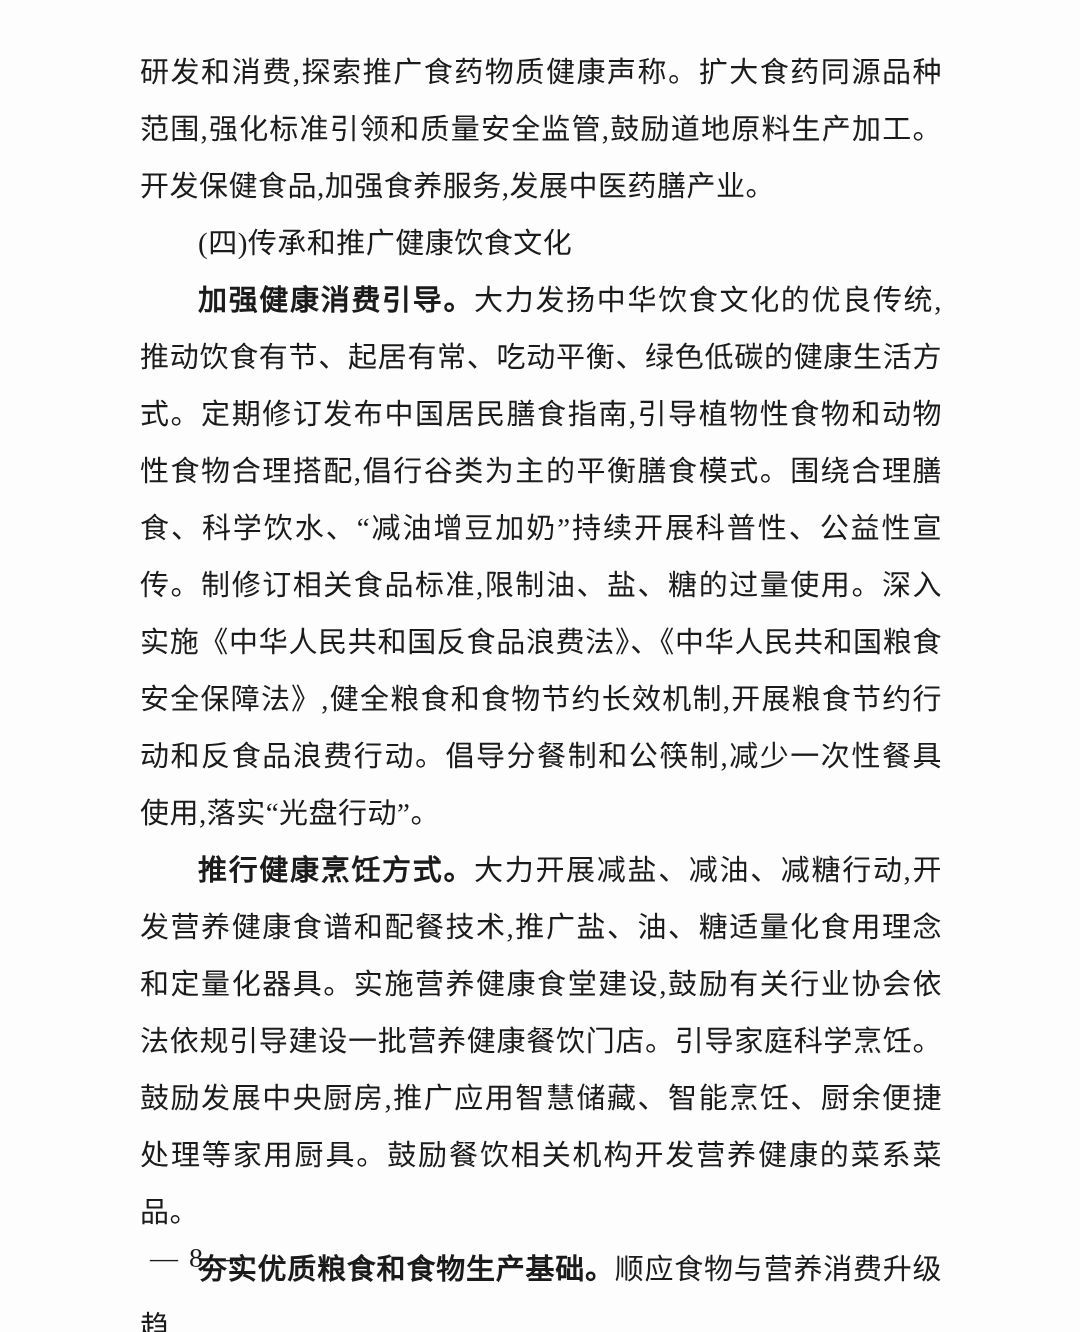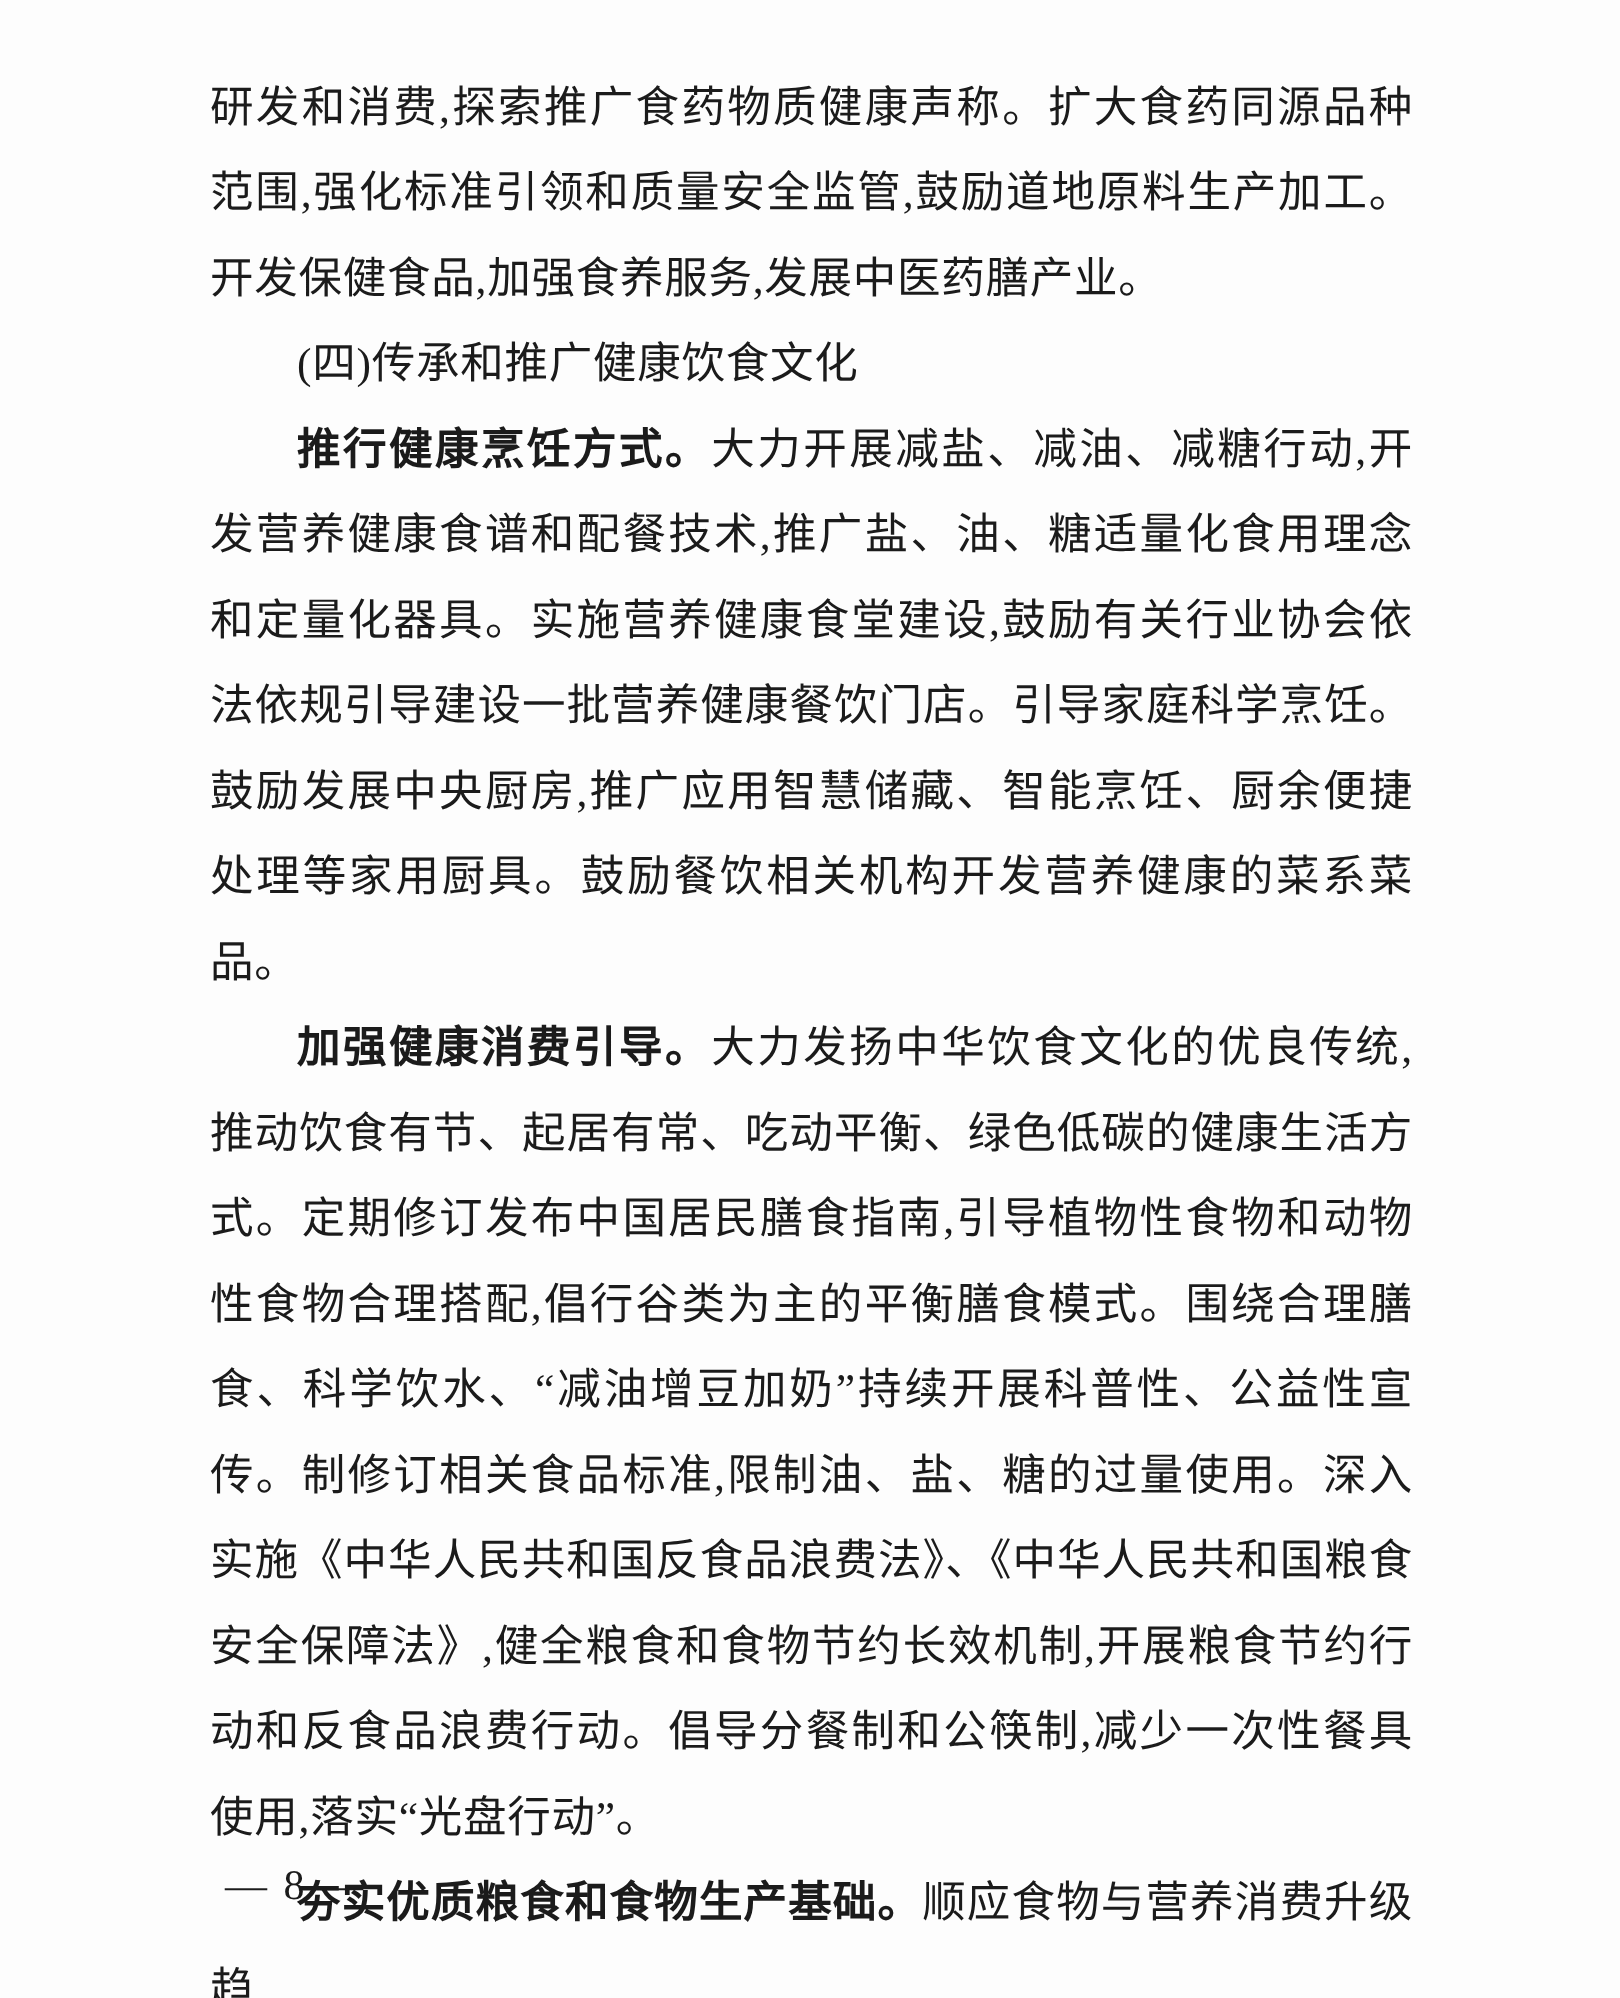--- a/index.html
+++ b/index.html
@@ -57,23 +57,23 @@
 <body>
 
 <div class="doc-page">
 
   <div class="doc-body">
 
     <p class="para-continuation">研发和消费,探索推广食药物质健康声称。扩大食药同源品种范围,强化标准引领和质量安全监管,鼓励道地原料生产加工。开发保健食品,加强食养服务,发展中医药膳产业。</p>
 
     <p class="section-heading">(四)传承和推广健康饮食文化</p>
 
+    <p class="para-indent"><span class="lead-bold">加强健康消费引导。</span><span>大力发扬中华饮食文化的优良传统,推动饮食有节、起居有常、吃动平衡、绿色低碳的健康生活方式。定期修订发布中国居民膳食指南,引导植物性食物和动物性食物合理搭配,倡行谷类为主的平衡膳食模式。围绕合理膳食、科学饮水、“减油增豆加奶”持续开展科普性、公益性宣传。制修订相关食品标准,限制油、盐、糖的过量使用。深入实施《中华人民共和国反食品浪费法》、《中华人民共和国粮食安全保障法》,健全粮食和食物节约长效机制,开展粮食节约行动和反食品浪费行动。倡导分餐制和公筷制,减少一次性餐具使用,落实“光盘行动”。</span></p>
+
     <p class="para-indent"><span class="lead-bold">推行健康烹饪方式。</span><span>大力开展减盐、减油、减糖行动,开发营养健康食谱和配餐技术,推广盐、油、糖适量化食用理念和定量化器具。实施营养健康食堂建设,鼓励有关行业协会依法依规引导建设一批营养健康餐饮门店。引导家庭科学烹饪。鼓励发展中央厨房,推广应用智慧储藏、智能烹饪、厨余便捷处理等家用厨具。鼓励餐饮相关机构开发营养健康的菜系菜品。</span></p>
-
-    <p class="para-indent"><span class="lead-bold">加强健康消费引导。</span><span>大力发扬中华饮食文化的优良传统,推动饮食有节、起居有常、吃动平衡、绿色低碳的健康生活方式。定期修订发布中国居民膳食指南,引导植物性食物和动物性食物合理搭配,倡行谷类为主的平衡膳食模式。围绕合理膳食、科学饮水、“减油增豆加奶”持续开展科普性、公益性宣传。制修订相关食品标准,限制油、盐、糖的过量使用。深入实施《中华人民共和国反食品浪费法》、《中华人民共和国粮食安全保障法》,健全粮食和食物节约长效机制,开展粮食节约行动和反食品浪费行动。倡导分餐制和公筷制,减少一次性餐具使用,落实“光盘行动”。</span></p>
 
 
     <p class="para-indent"><span class="lead-bold">夯实优质粮食和食物生产基础。</span><span>顺应食物与营养消费升级趋</span></p>
 
   </div>
 
   <div class="page-footer">— 8 —</div>
 
 </div>
 

